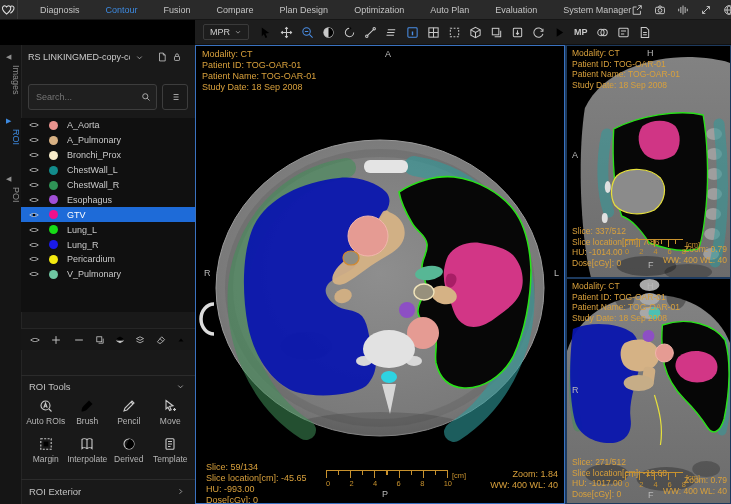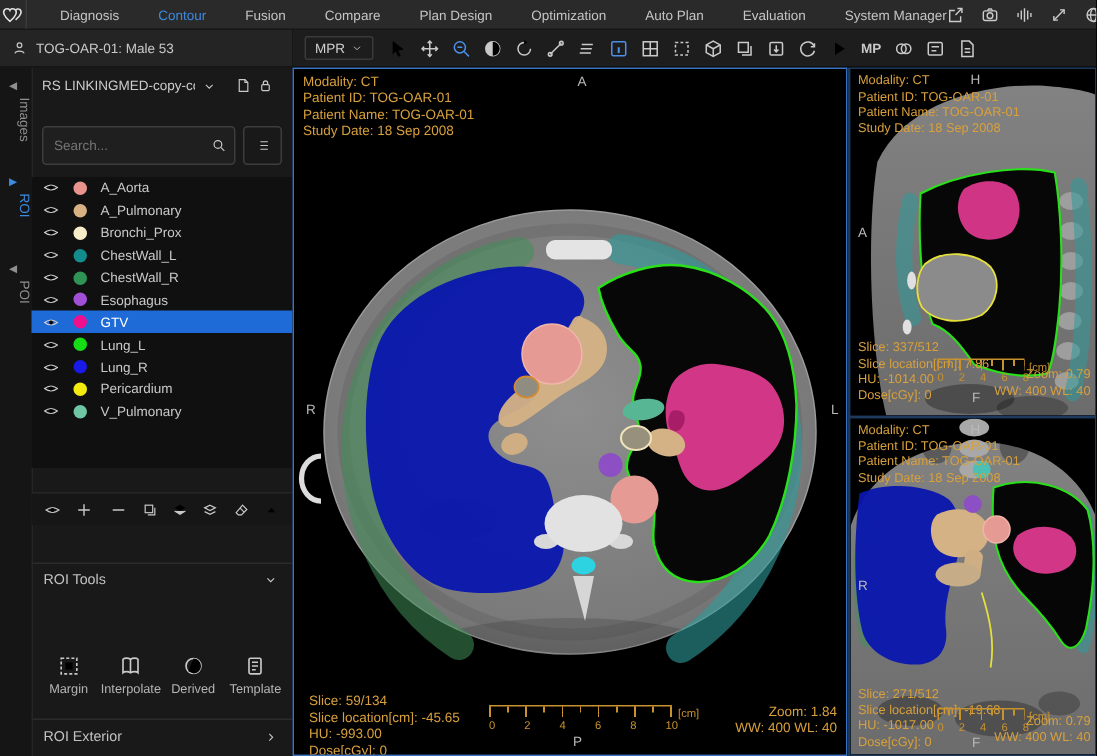--- a/index.html
+++ b/index.html
@@ -288,26 +288,20 @@
     <svg class="ic">
           <use href="#i-expand"></use>
         </svg>
     <svg class="ic">
           <use href="#i-globe"></use>
         </svg>
 
   </div>
 </header>
 
-<div class="patientbar abs">
-  <svg class="ic small">
-        <use href="#i-person"></use>
-      </svg>
-  <span>TOG-OAR-01: Male 53</span>
-</div>
 
 <div class="viewtoolbar abs">
   <div class="mpr">
     <span>MPR</span>
     <svg class="ic small" style="width:8px;height:8px">
           <use href="#i-chevd"></use>
         </svg>
   </div>
   <div class="vt-icons">
     <svg class="ic" style="fill:#c9c9c9">
@@ -507,20 +501,46 @@
       <svg class="ic small" style="fill:#c9c9c9">
             <use href="#i-triup"></use>
           </svg>
     </div>
     <div class="divider" style="top:330px"></div>
     <div class="sec-h" style="top:336px">
       <span>ROI Tools</span>
       <svg class="ic small" style="width:9px;height:9px">
             <use href="#i-chevd"></use>
           </svg>
+    </div>
+    <div class="tools" style="top:354px">
+      <div class="tool">
+            <svg class="ic">
+              <use href="#i-autoroi"></use>
+            </svg>
+            <span class="tlabel">Auto ROIs</span>
+          </div>
+      <div class="tool">
+            <svg class="ic" style="fill:#c9c9c9">
+              <use href="#i-brush"></use>
+            </svg>
+            <span class="tlabel">Brush</span>
+          </div>
+      <div class="tool">
+            <svg class="ic">
+              <use href="#i-pencil"></use>
+            </svg>
+            <span class="tlabel">Pencil</span>
+          </div>
+      <div class="tool">
+            <svg class="ic">
+              <use href="#i-move"></use>
+            </svg>
+            <span class="tlabel">Move</span>
+          </div>
     </div>
     <div class="tools" style="top:392px">
       <div class="tool">
             <svg class="ic">
               <use href="#i-margin"></use>
             </svg>
             <span class="tlabel">Margin</span>
           </div>
       <div class="tool">
             <svg class="ic">

